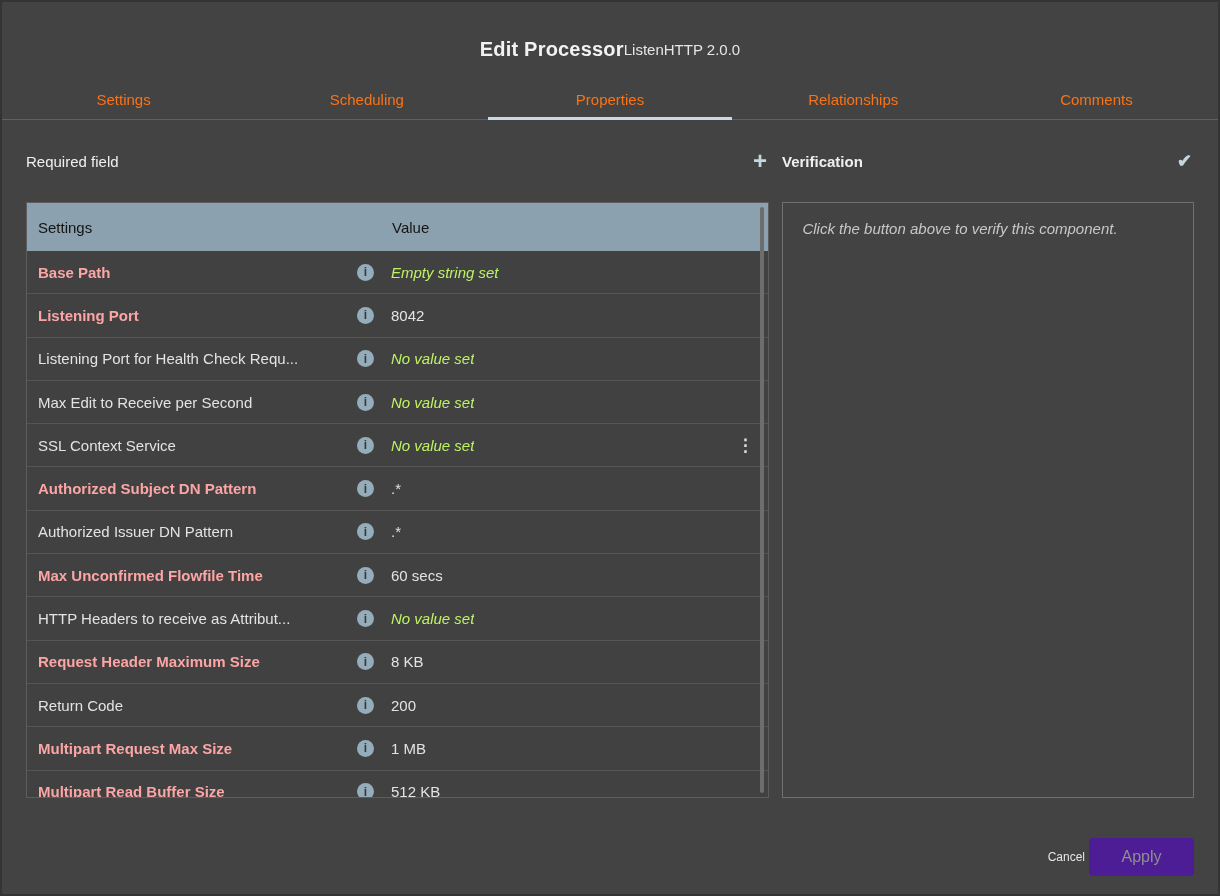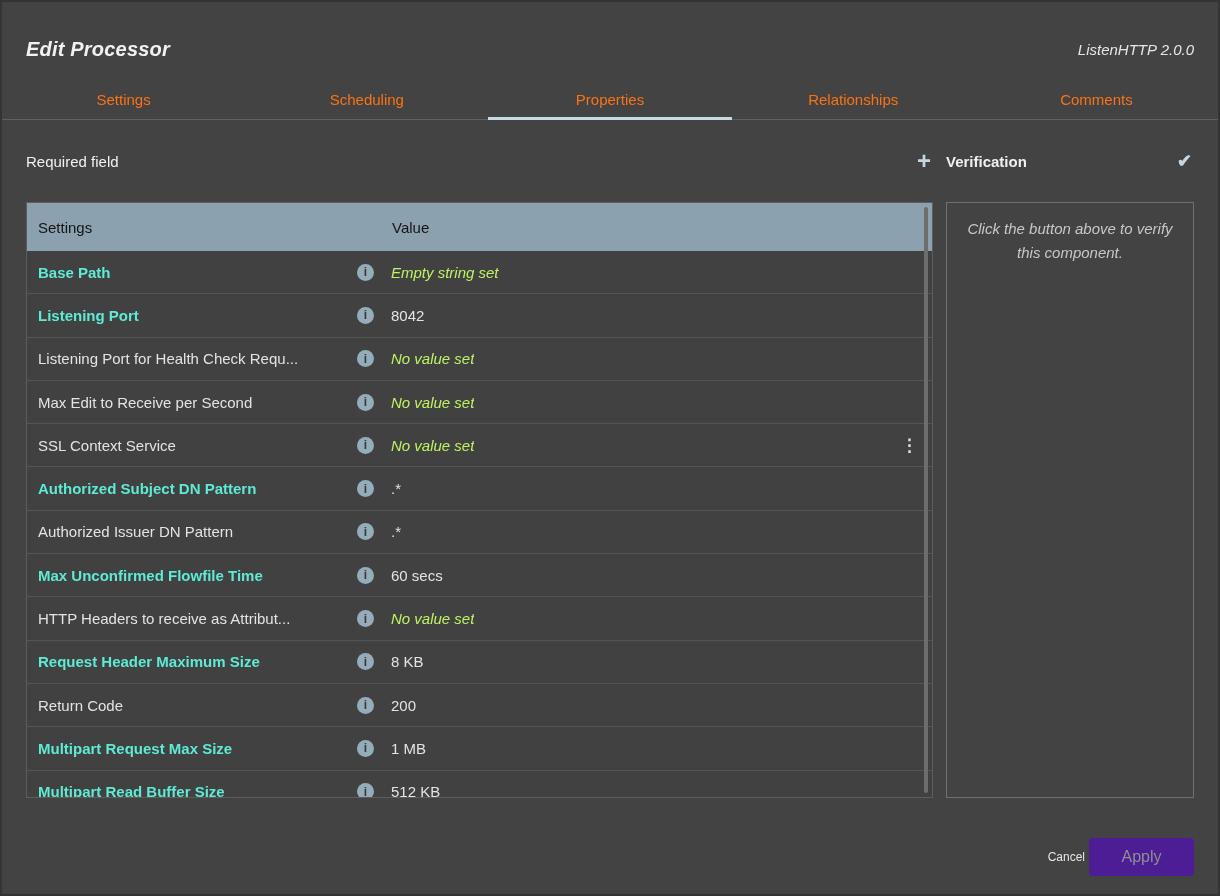--- a/index.html
+++ b/index.html
@@ -10,43 +10,43 @@
     color: #e3e3e3;
   }
   .dialog {
     width: 1220px; height: 896px;
     background: #434343;
     border: 2px solid #343434;
     display: flex; flex-direction: column;
   }
   
   .dialog-header {
-    display: flex; justify-content: space-between; align-items: center;
-    padding: 0 24px; margin-top: 16px; height: 62px; flex: 0 0 auto; font-style: italic;
+    display: flex; justify-content: center; align-items: center;
+    padding: 0 24px; margin-top: 16px; height: 62px; flex: 0 0 auto;
   }
   .dialog-header h1 { font-size: 20px; font-weight: 700; color: #f2f2f2; letter-spacing: .2px; }
   .subtitle { font-size: 15px; color: #e6e6e6; }
   
   .tabbar {
     display: flex; height: 40px; flex: 0 0 auto;
     border-bottom: 1px solid #606060;
   }
   .tab {
     flex: 1 1 0; position: relative;
     background: none; border: none; cursor: pointer;
     font-family: inherit; font-size: 15px; color: #f97316;
     display: flex; align-items: center; justify-content: center;
   }
   .tab.active::after {
     content: ""; position: absolute; left: 0; right: 0; bottom: -1px;
     height: 3px; background: #c9d9e3;
   }
   
   .content { display: flex; gap: 13px; padding: 24px 24px 0; flex: 1 1 auto; }
-  .left { width: 907px; flex: 0 0 auto; }
+  .left { width: 743px; flex: 0 0 auto; }
   .right { flex: 1 1 auto; }
   .panel-head {
     height: 34px; margin-bottom: 24px;
     display: flex; align-items: center; justify-content: space-between;
     font-size: 15px; color: #f0f0f0;
   }
   .panel-head .hd-label { font-weight: 400; }
   .right .panel-head .hd-label { font-weight: 600; }
   .icon-btn {
     background: none; border: none; cursor: pointer; padding: 0 2px;
@@ -67,21 +67,21 @@
   .thead .col-prop { width: 354px; flex: 0 0 auto; }
   .row {
     display: flex; align-items: center; height: 43.3px;
     padding: 0 14px 0 11px; border-bottom: 1px solid #555555;
     font-size: 15px; cursor: default;
   }
   .prop-label {
     width: 319px; flex: 0 0 auto; color: #e3e3e3;
     white-space: nowrap; overflow: hidden;
   }
-  .row.required .prop-label { font-weight: 700; color: #5eead4; }
+  .row.required .prop-label { font-weight: 700; color: #fca5a5; }
   .info {
     width: 17px; height: 17px; flex: 0 0 auto; border-radius: 50%;
     background: #95adbb; color: #383838;
     font-size: 12px; font-weight: 700; font-style: normal;
     display: flex; align-items: center; justify-content: center;
   }
   .value { margin-left: 17px; color: #e3e3e3; white-space: nowrap; overflow: hidden; }
   .value.placeholder { color: #bef264; font-style: italic; }
   .kebab {
     margin-left: auto; display: none; color: #dedede;

